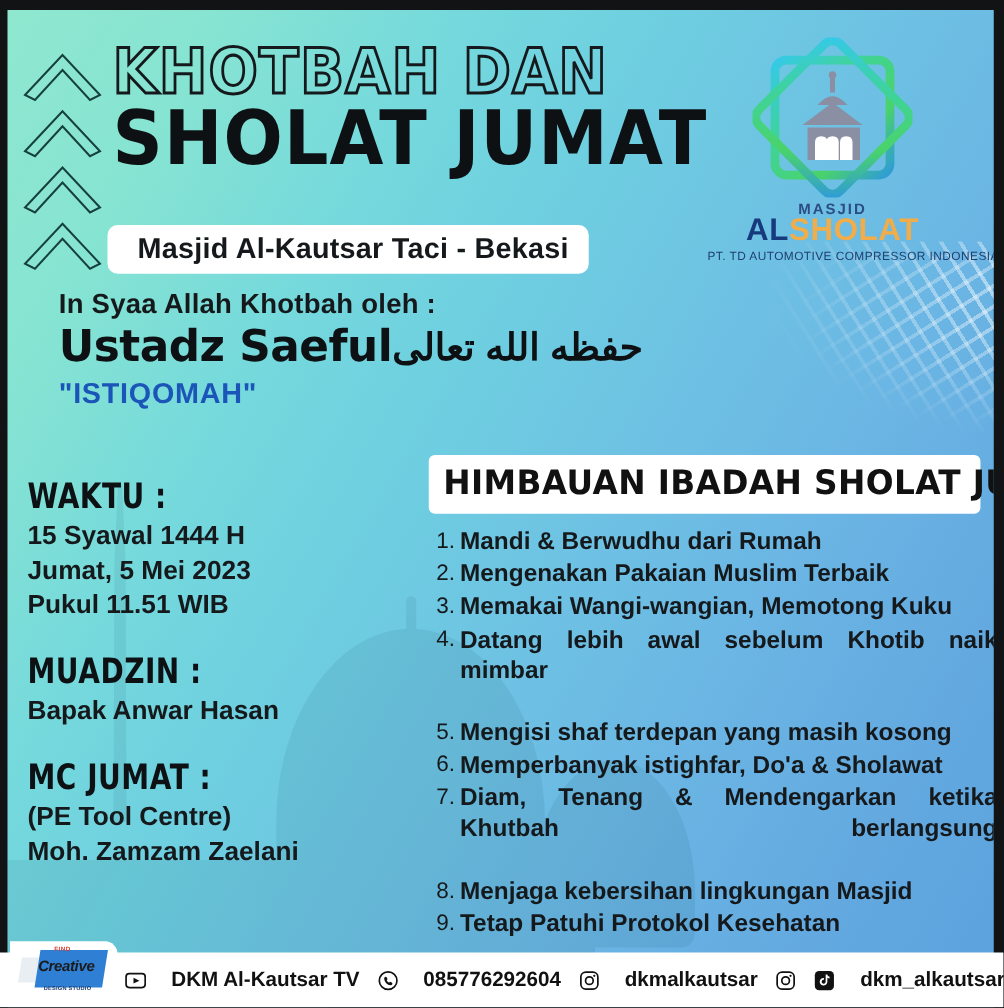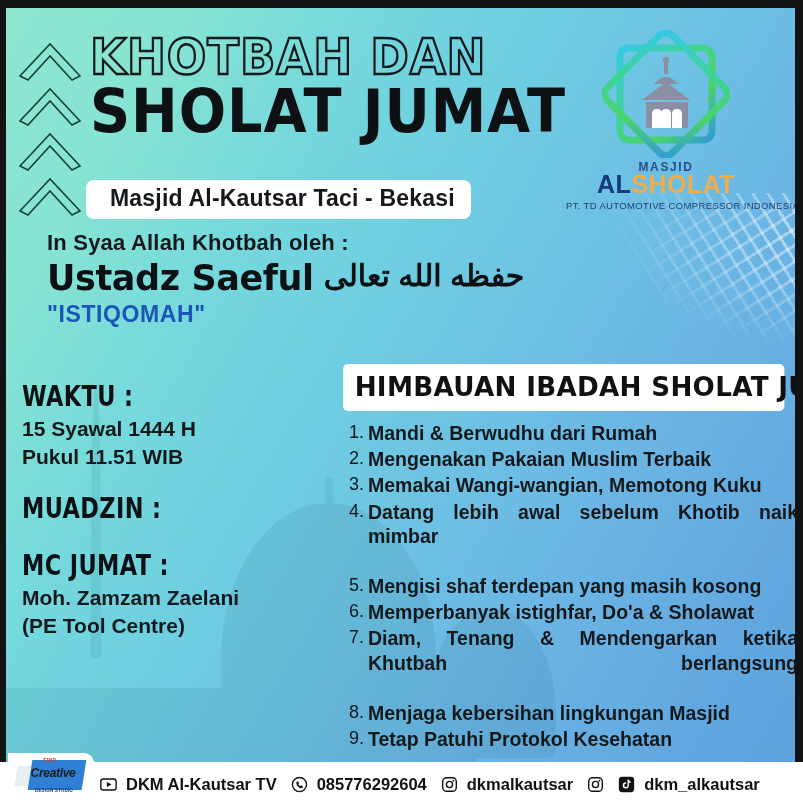--- a/index.html
+++ b/index.html
@@ -120,21 +120,21 @@
   .brand-name{font-size:25px;font-weight:700;letter-spacing:.5px;line-height:1;margin-top:-2px;}
   .brand-al{color:#173a7d;}
   .brand-kautsar{color:#f0ad4a;}
   .brand-sub{
     font-size:9.5px;color:#21406f;letter-spacing:.35px;margin-top:3px;white-space:nowrap;
   }
 
   
   .khotib{position:absolute;left:24px;top:222px;width:640px;margin-left:17px;}
   .kh-intro{font-size:22px;font-weight:700;color:#15191c;letter-spacing:.2px;}
-  .kh-name-row{display:flex;align-items:flex-start;gap:10px;margin-top:2px;}
+  .kh-name-row{display:flex;align-items:center;margin-top:2px;}
   .kh-name{
     font-family:"DejaVu Sans",sans-serif;
     font-size:35px;font-weight:700;color:#0d1114;letter-spacing:-.4px;
   }
   .kh-arabic{
     font-size:30px;color:#0d1114;direction:rtl;font-weight:700;
   }
   .kh-theme{
     font-size:23px;font-weight:700;color:#1b55b8;margin-top:3px;letter-spacing:.6px;
   }
@@ -211,21 +211,21 @@
   .fc-bot{
     position:absolute;left:12px;bottom:-1px;width:56px;text-align:center;
     font-size:4.5px;font-weight:700;color:#1b3a6b;letter-spacing:.2px;
   }
   .social{
     display:flex;align-items:center;gap:14px;
     margin-left:100px;
     font-size:16.5px;font-weight:700;color:#111;
     white-space:nowrap;
   }
-  .s-item{display:flex;align-items:center;gap:9px;}
+  .s-item{display:flex;align-items:center;gap:20px;}
   .s-ico{flex:0 0 auto;display:block;}
 </style>
 </head>
 <body>
 
 <div class="poster">
   <div class="canvas">
 
     <div class="watermark">
       <div class="wm-minaret"></div>
@@ -308,31 +308,33 @@
       <div class="kh-name-row">
         <span class="kh-name">Ustadz Saeful</span>
         <span class="kh-arabic">حفظه الله تعالى</span>
       </div>
       <div class="kh-theme">"ISTIQOMAH"</div>
     </div>
 
     <div class="info">
       <div class="info-head">WAKTU :</div>
       <div class="info-line">15 Syawal 1444 H</div>
+      <div class="info-line">Jumat, 5 Mei 2023</div>
       <div class="info-line">Pukul 11.51 WIB</div>
 
       <div class="info-gap"></div>
 
       <div class="info-head">MUADZIN :</div>
+      <div class="info-line">Bapak Anwar Hasan</div>
 
       <div class="info-gap"></div>
 
       <div class="info-head">MC JUMAT :</div>
+      <div class="info-line">(PE Tool Centre)</div>
       <div class="info-line">Moh. Zamzam Zaelani</div>
-      <div class="info-line">(PE Tool Centre)</div>
     </div>
 
     <div class="panel">
       <div class="panel-head">HIMBAUAN IBADAH SHOLAT JUMAT :</div>
       <ul class="panel-list" id="panel-list">
           <li>
             <span class="li-num">1.</span>
             <span class="li-txt">Mandi &amp; Berwudhu dari Rumah</span>
           </li>
           <li>

